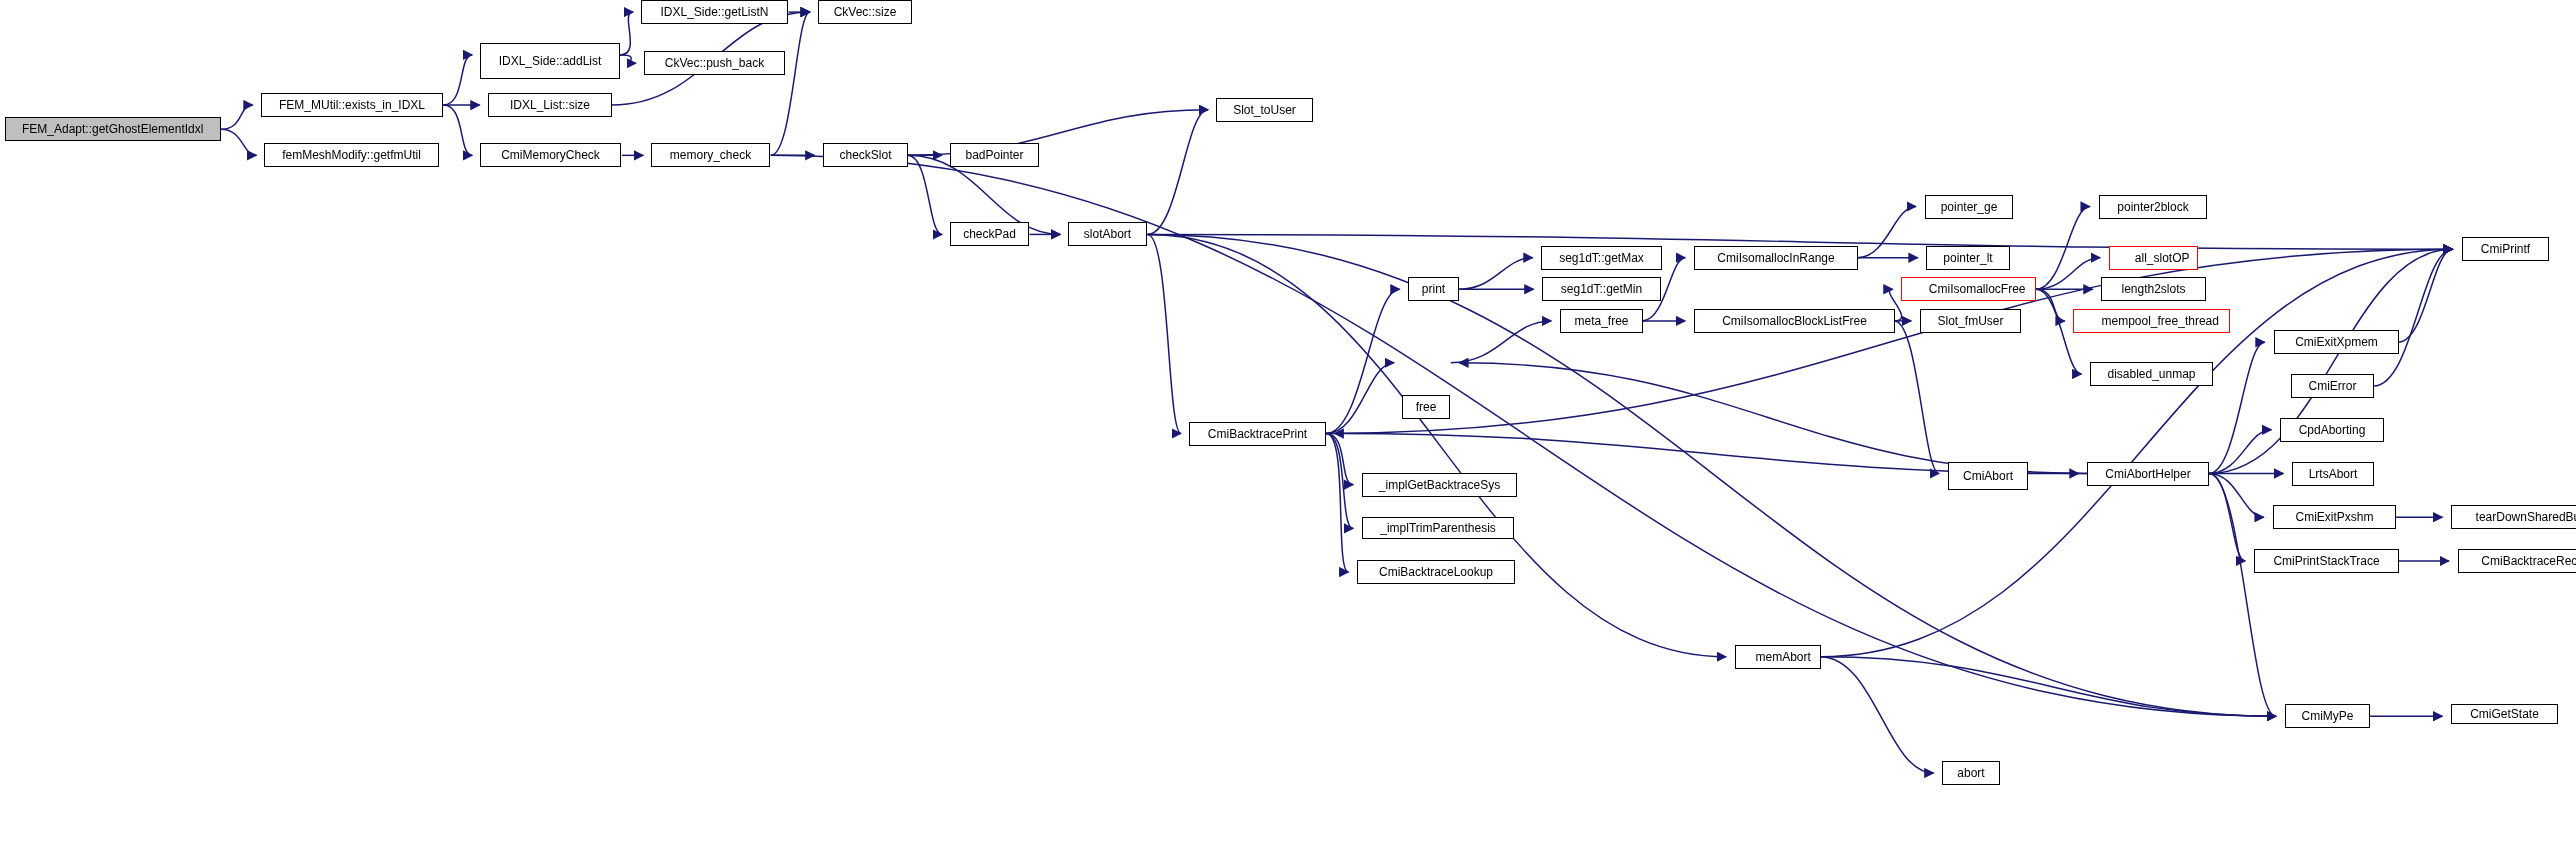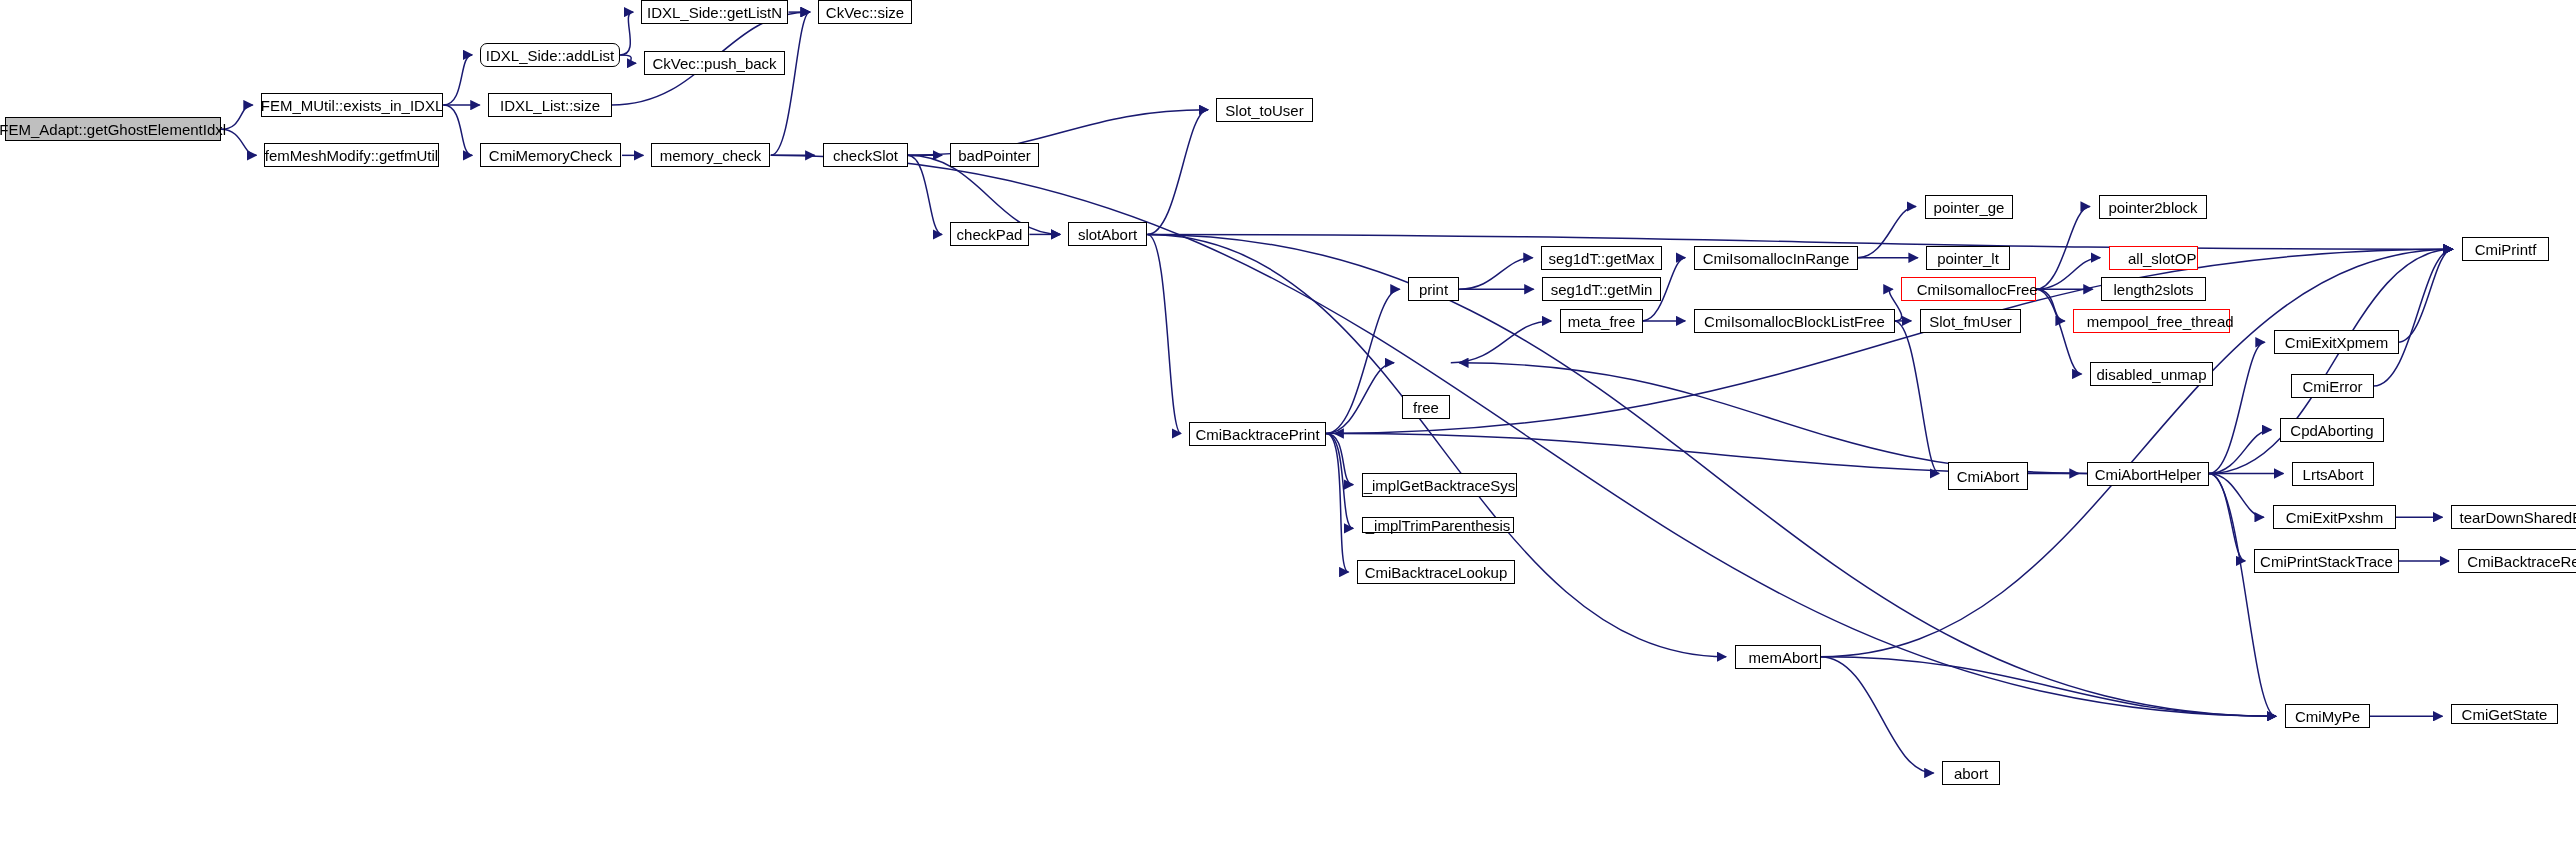--- a/index.html
+++ b/index.html
@@ -11,21 +11,21 @@
     font-family:"Liberation Sans", sans-serif;
     overflow:hidden;
   }
   #edges{position:absolute;left:0;top:0;width:2576px;height:853px;}
   .node{
     position:absolute;
     box-sizing:border-box;
     border:0.9px solid #000000;
     background:#ffffff;
     color:#000000;
-    font-size:15px;
+    font-size:12px;
     line-height:1;
     display:flex;
     align-items:center;
     justify-content:center;
     white-space:nowrap;
     padding:0 5.6px;
     letter-spacing:0px;
   }
   .node.root{
     background:#bfbfbf;
@@ -114,21 +114,21 @@
   <div id="node-layer">
       <div class="node root" style="left: 4.7px; top: 117px; width: 216px; height: 24px;">
         <span>FEM_Adapt::getGhostElementIdxl</span>
       </div>
       <div class="node" style="left: 261px; top: 93px; width: 182px; height: 24px;">
         <span>FEM_MUtil::exists_in_IDXL</span>
       </div>
       <div class="node" style="left: 264px; top: 143px; width: 175px; height: 24px;">
         <span>femMeshModify::getfmUtil</span>
       </div>
-      <div class="node" style="left: 480px; top: 43px; width: 140px; height: 24px; border-radius: 7px;">
+      <div class="node" style="left: 480px; top: 43px; width: 140px; height: 36px;">
         <span>IDXL_Side::addList</span>
       </div>
       <div class="node" style="left: 488px; top: 93px; width: 124px; height: 24px;">
         <span>IDXL_List::size</span>
       </div>
       <div class="node" style="left: 480px; top: 143px; width: 141px; height: 24px;">
         <span>CmiMemoryCheck</span>
       </div>
       <div class="node" style="left: 641px; top: 0px; width: 147px; height: 24px;">
         <span>IDXL_Side::getListN</span>
@@ -231,21 +231,21 @@
       </div>
       <div class="node" style="left: 2462px; top: 237px; width: 87px; height: 24px;">
         <span>CmiPrintf</span>
       </div>
       <div class="node" style="left: 1189px; top: 422px; width: 137px; height: 24px;">
         <span>CmiBacktracePrint</span>
       </div>
       <div class="node" style="left: 1362px; top: 473px; width: 155px; height: 24px;">
         <span>_implGetBacktraceSys</span>
       </div>
-      <div class="node" style="left: 1362px; top: 517px; width: 152px; height: 16px;">
+      <div class="node" style="left: 1362px; top: 517px; width: 152px; height: 22px;">
         <span>_implTrimParenthesis</span>
       </div>
       <div class="node" style="left: 1357px; top: 560px; width: 158px; height: 24px;">
         <span>CmiBacktraceLookup</span>
       </div>
       <div class="node" style="left: 1948px; top: 462px; width: 80px; height: 28px;">
         <span>CmiAbort</span>
       </div>
       <div class="node" style="left: 2087px; top: 462px; width: 122px; height: 24px;">
         <span>CmiAbortHelper</span>

